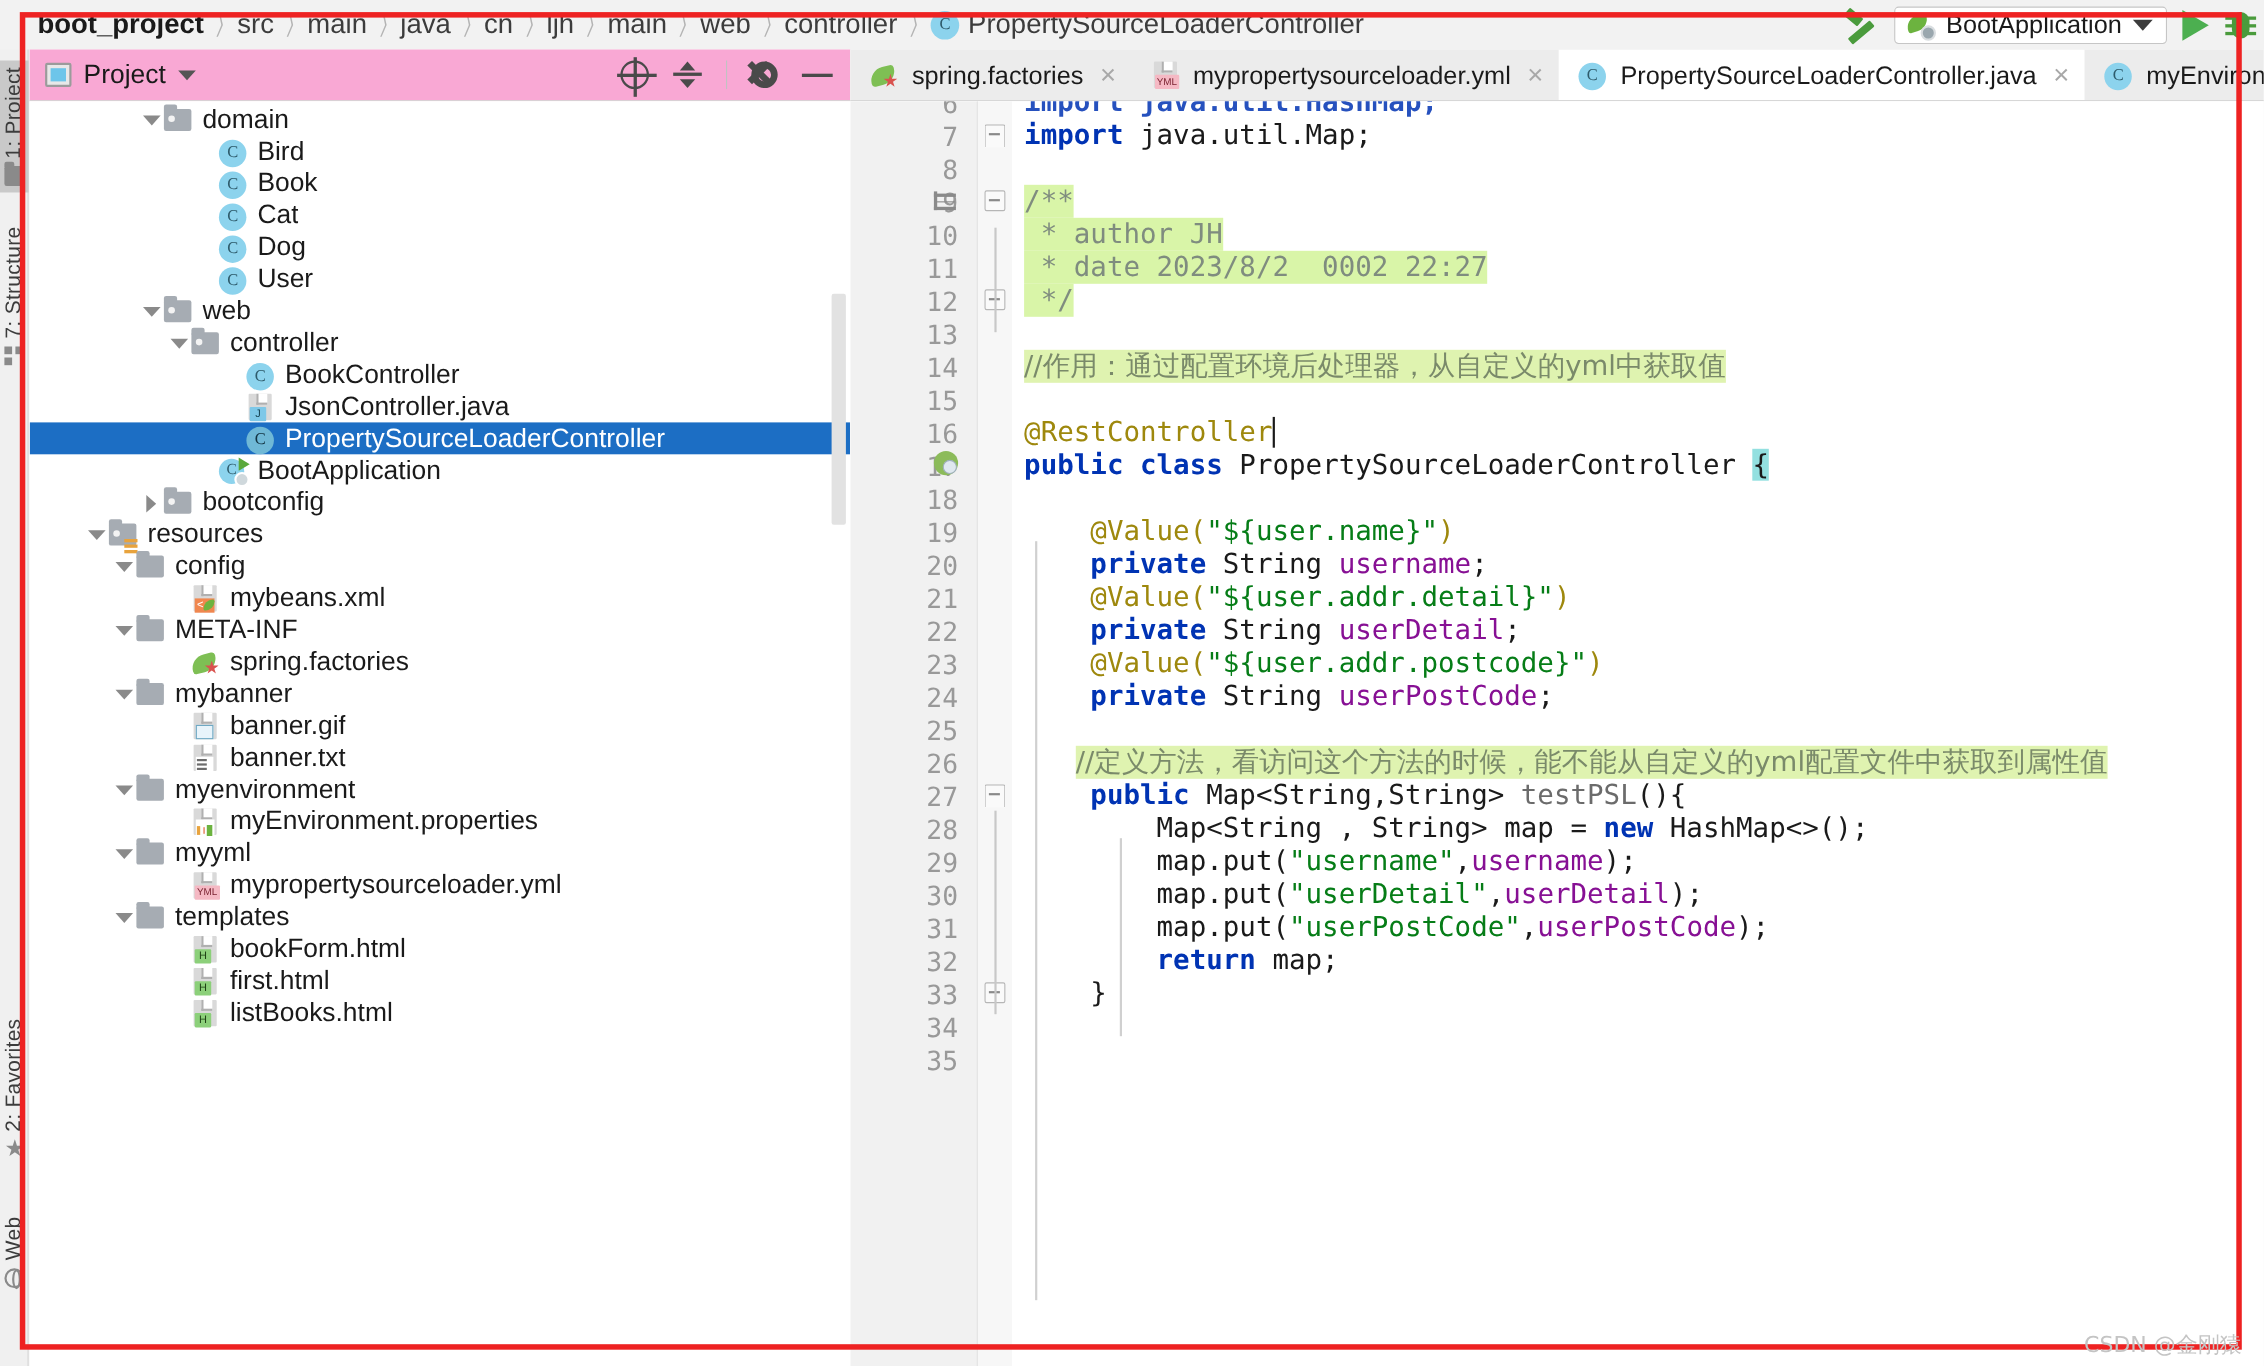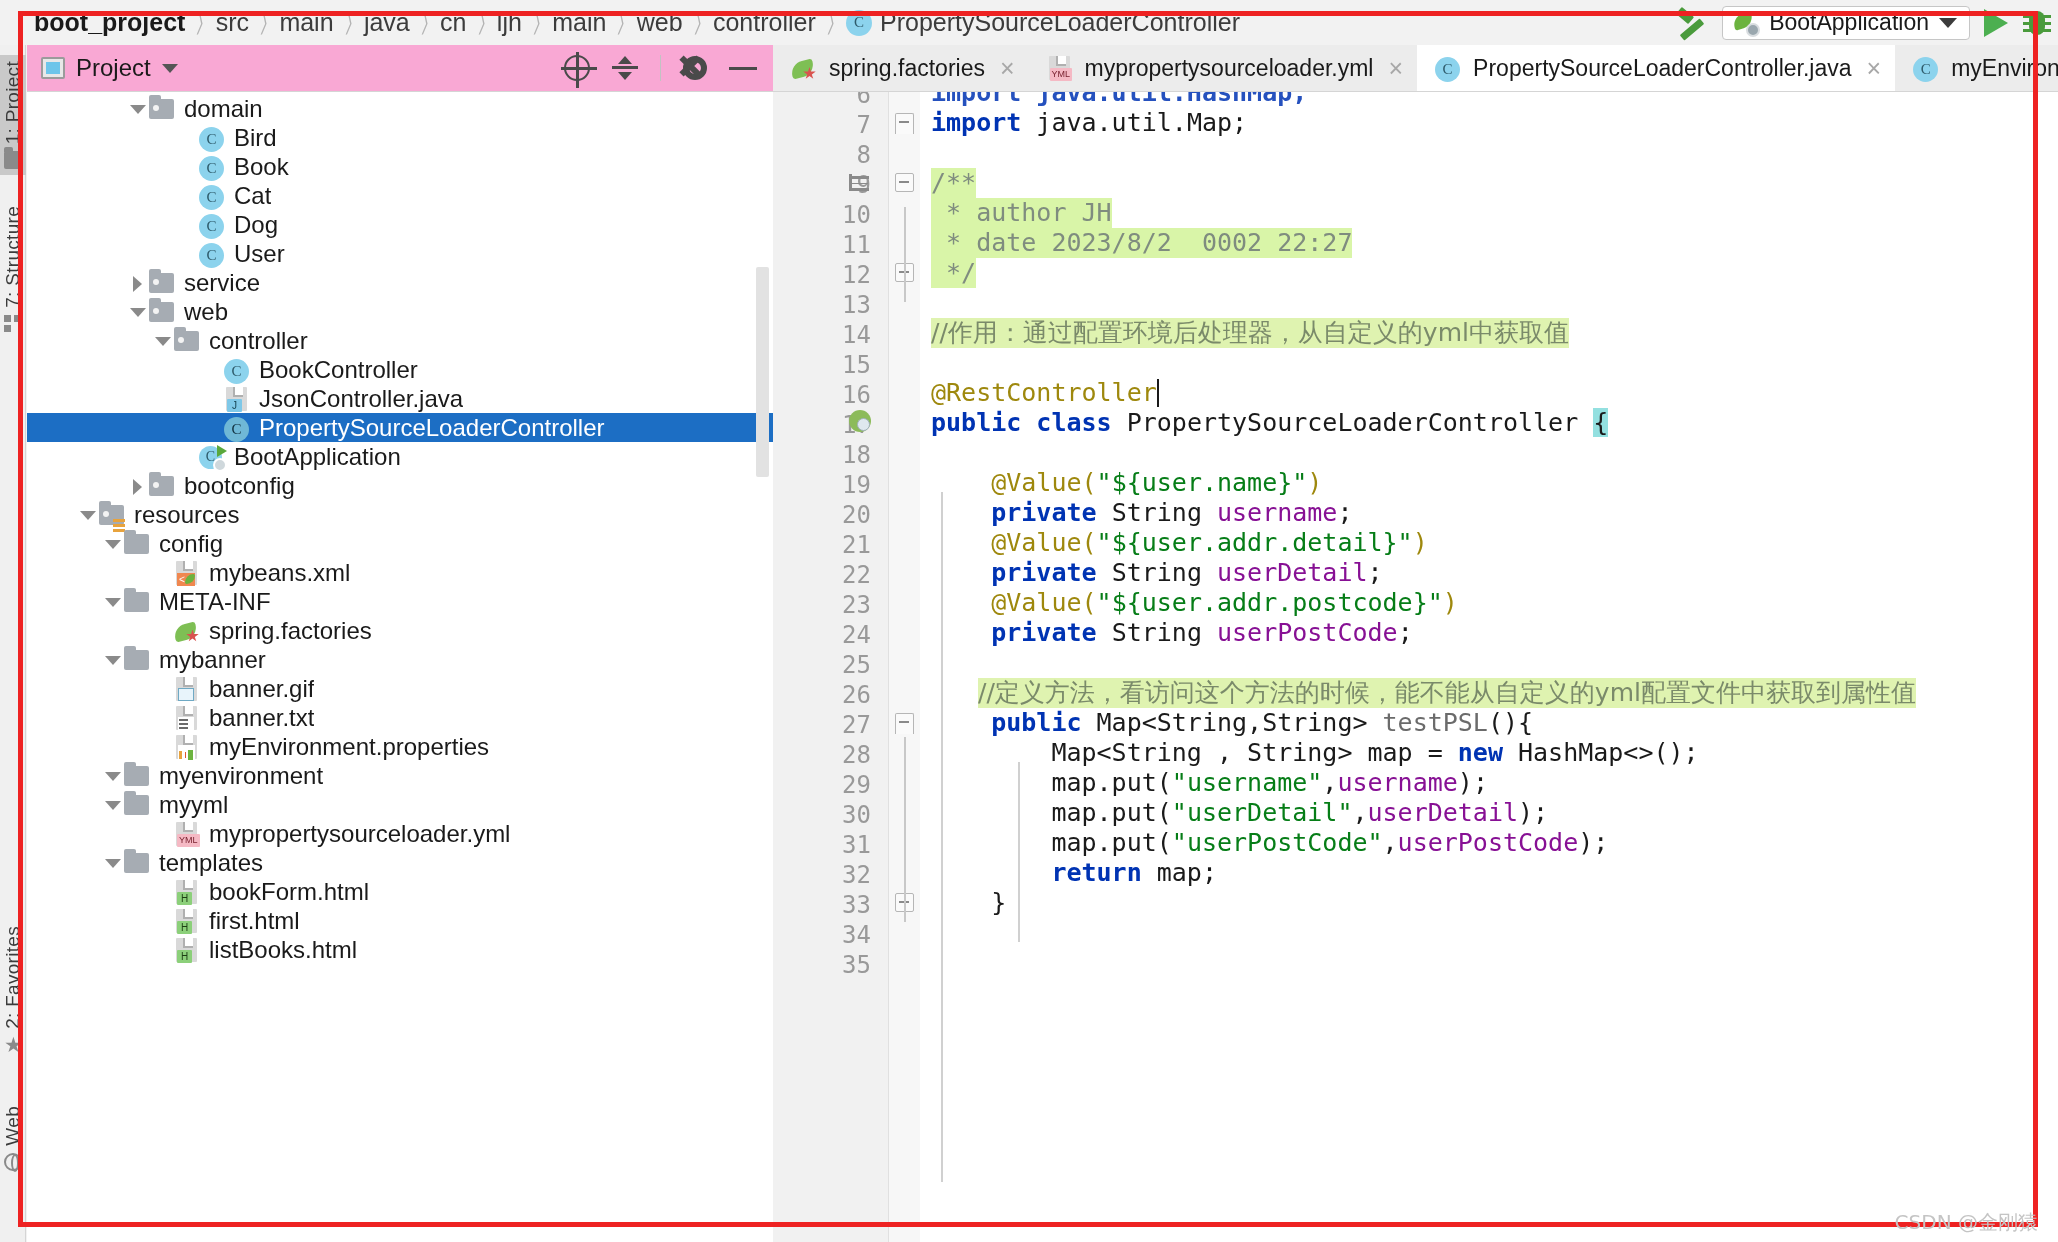--- a/index.html
+++ b/index.html
@@ -622,30 +622,20 @@
         <div class="trow">
           <span style="width: 150px; flex: 0 0 auto;"></span>
           <span class="tarrow "></span>
           <span class="tico">
             <span class="f-class">C</span>
           </span>
           <span class="tlabel">User</span>
         </div>
         <div class="trow">
           <span style="width: 100px; flex: 0 0 auto;"></span>
-          <span class="tarrow right"></span>
-          <span class="tico">
-            <span class="f-folder" style="position: absolute;">
-              <i></i>
-            </span>
-          </span>
-          <span class="tlabel">service</span>
-        </div>
-        <div class="trow">
-          <span style="width: 100px; flex: 0 0 auto;"></span>
           <span class="tarrow down"></span>
           <span class="tico">
             <span class="f-folder" style="position: absolute;">
               <i></i>
             </span>
           </span>
           <span class="tlabel">web</span>
         </div>
         <div class="trow">
           <span style="width: 125px; flex: 0 0 auto;"></span>
@@ -774,36 +764,36 @@
           <span style="width: 125px; flex: 0 0 auto;"></span>
           <span class="tarrow "></span>
           <span class="tico">
             <span class="f-file" style="position: absolute;">
               <span class="txtmark"></span>
             </span>
           </span>
           <span class="tlabel">banner.txt</span>
         </div>
         <div class="trow">
+          <span style="width: 75px; flex: 0 0 auto;"></span>
+          <span class="tarrow down"></span>
+          <span class="tico">
+            <span class="f-folder plain" style="position: absolute;"></span>
+          </span>
+          <span class="tlabel">myenvironment</span>
+        </div>
+        <div class="trow">
           <span style="width: 125px; flex: 0 0 auto;"></span>
           <span class="tarrow "></span>
           <span class="tico">
             <span class="f-file" style="position: absolute;">
               <span class="propmark"></span>
             </span>
           </span>
           <span class="tlabel">myEnvironment.properties</span>
-        </div>
-        <div class="trow">
-          <span style="width: 75px; flex: 0 0 auto;"></span>
-          <span class="tarrow down"></span>
-          <span class="tico">
-            <span class="f-folder plain" style="position: absolute;"></span>
-          </span>
-          <span class="tlabel">myenvironment</span>
         </div>
         <div class="trow">
           <span style="width: 75px; flex: 0 0 auto;"></span>
           <span class="tarrow down"></span>
           <span class="tico">
             <span class="f-folder plain" style="position: absolute;"></span>
           </span>
           <span class="tlabel">myyml</span>
         </div>
         <div class="trow">

